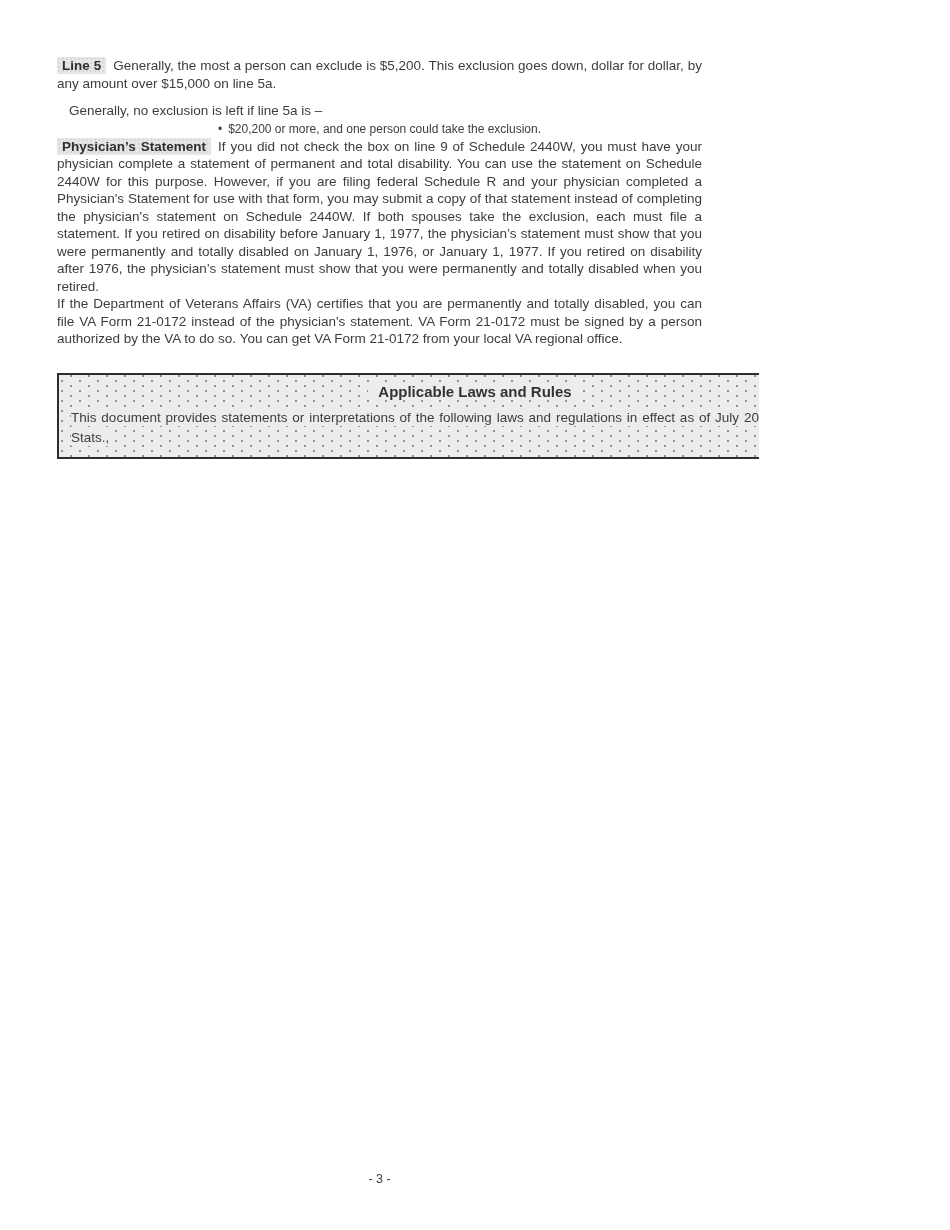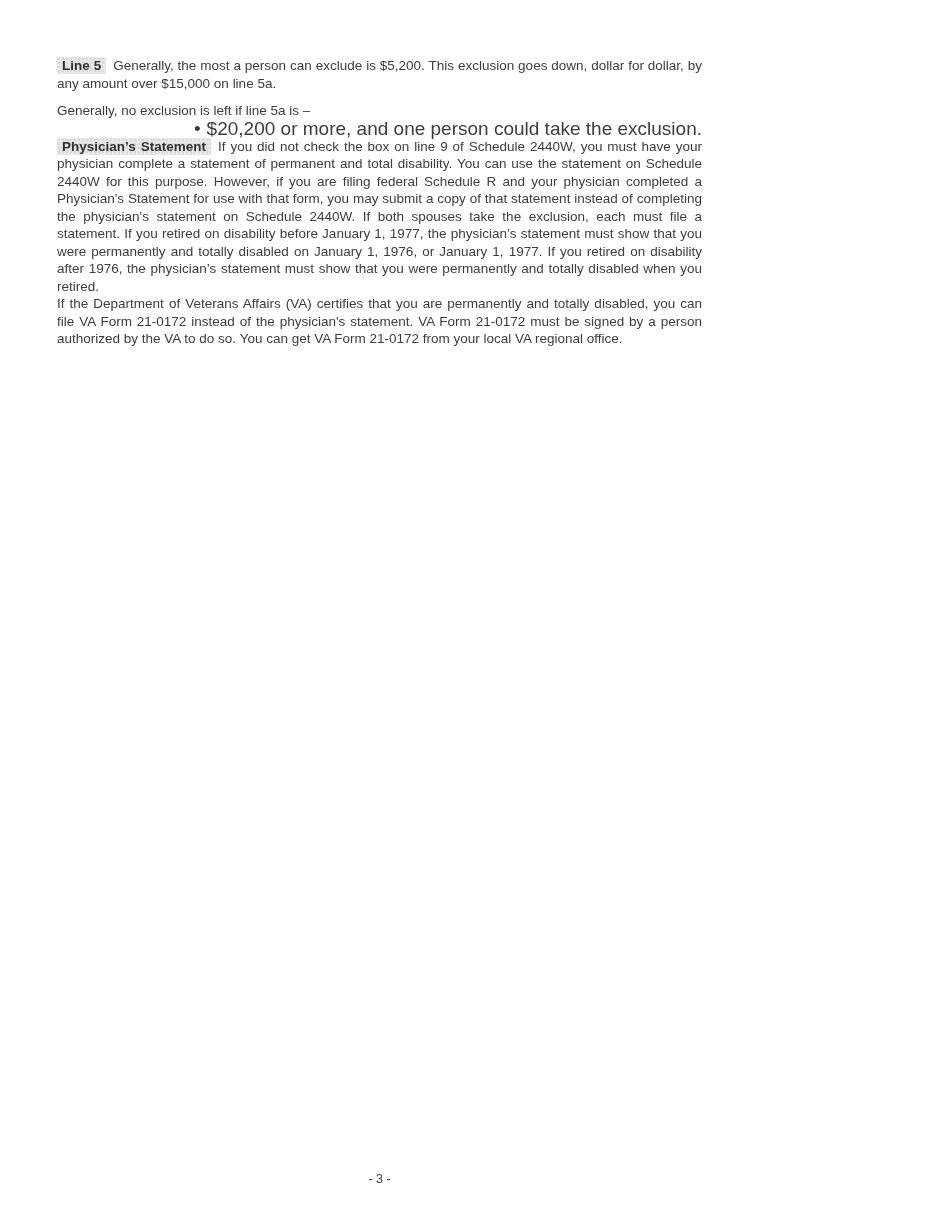--- a/index.html
+++ b/index.html
@@ -25,25 +25,25 @@
   .runin > .body-text { margin-left: 7px; }
   .hl {
     font-weight: bold;
     color: #2f2f2f;
     background-color: #e7e7e7;
     background-image: radial-gradient(circle, #c6c6c6 0.6px, transparent 0.8px);
     background-size: 4px 4px;
     padding: 1px 5px;
   }
   .list-block { margin-top: 10px; }
-  .intro-line { text-align: left; }
+  .intro-line { text-align: left; margin-left: 12px; }
   .bullet-line {
-    font-size: 19px;
+    font-size: 12px;
     line-height: 18px;
-    text-align: right;
+    text-align: center;
   }
   .bullet-glyph { margin-right: 6px; }
   .sp17 { }
   .laws-box {
     margin-top: 25px;
     box-sizing: border-box;
     width: 836px;
     min-height: 84px;
     border: 2px solid #2e2e2e;
     background-color: #ececec;
@@ -94,16 +94,24 @@
       <span class="bullet-glyph">•</span><span>$20,200 or more, and one person could take the exclusion.</span>
     </div>
   </div>
 
   <p class="para runin sp17">
     <span class="hl">Physician’s Statement</span><span class="body-text">If you did not check the box on line 9 of Schedule 2440W, you must have your physician complete a statement of permanent and total disability. You can use the statement on Schedule 2440W for this purpose. However, if you are filing federal Schedule R and your physician completed a Physician's Statement for use with that form, you may submit a copy of that statement instead of completing the physician's statement on Schedule 2440W. If both spouses take the exclusion, each must file a statement. If you retired on disability before January 1, 1977, the physician’s statement must show that you were permanently and totally disabled on January 1, 1976, or January 1, 1977. If you retired on disability after 1976, the physician’s statement must show that you were permanently and totally disabled when you retired.</span>
   </p>
 
   <p class="para sp17">If the Department of Veterans Affairs (VA) certifies that you are permanently and totally disabled, you can file VA Form 21-0172 instead of the physician's statement. VA Form 21-0172 must be signed by a person authorized by the VA to do so. You can get VA Form 21-0172 from your local VA regional office.</p>
 
+  <div class="laws-box">
+    <p class="laws-title">
+      <span>Applicable Laws and Rules</span>
+    </p>
+    <p class="laws-body">
+      <span>This document provides statements or interpretations of the following laws and regulations in effect as of July 20, 2022: ch. 71, Wis. Stats.,</span>
+    </p>
+  </div>
 
   <div class="footer">- 3 -</div>
 
 </div>
 
 </body></html>

